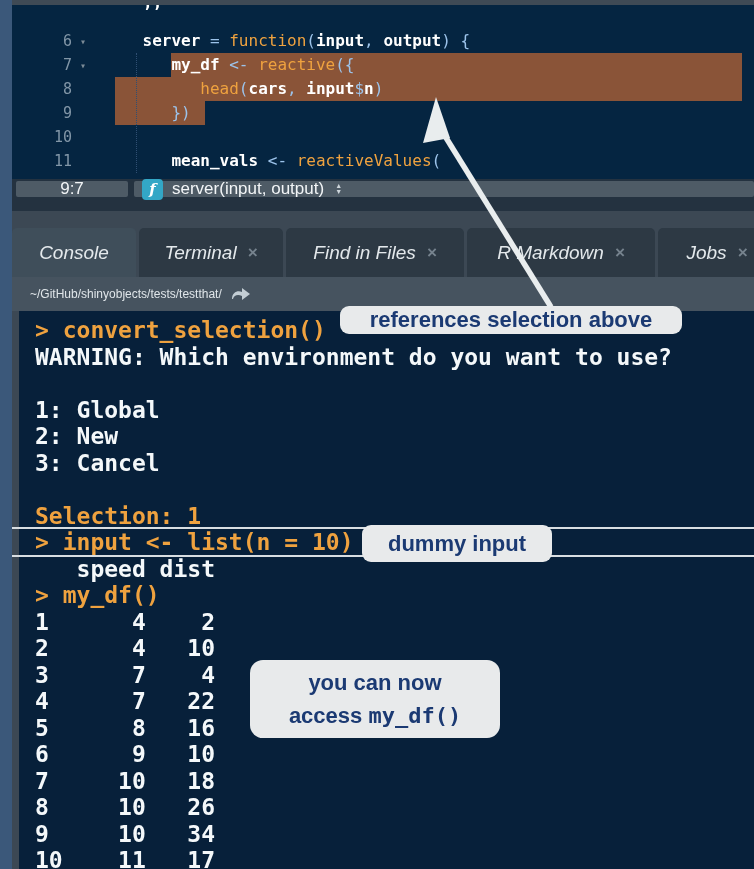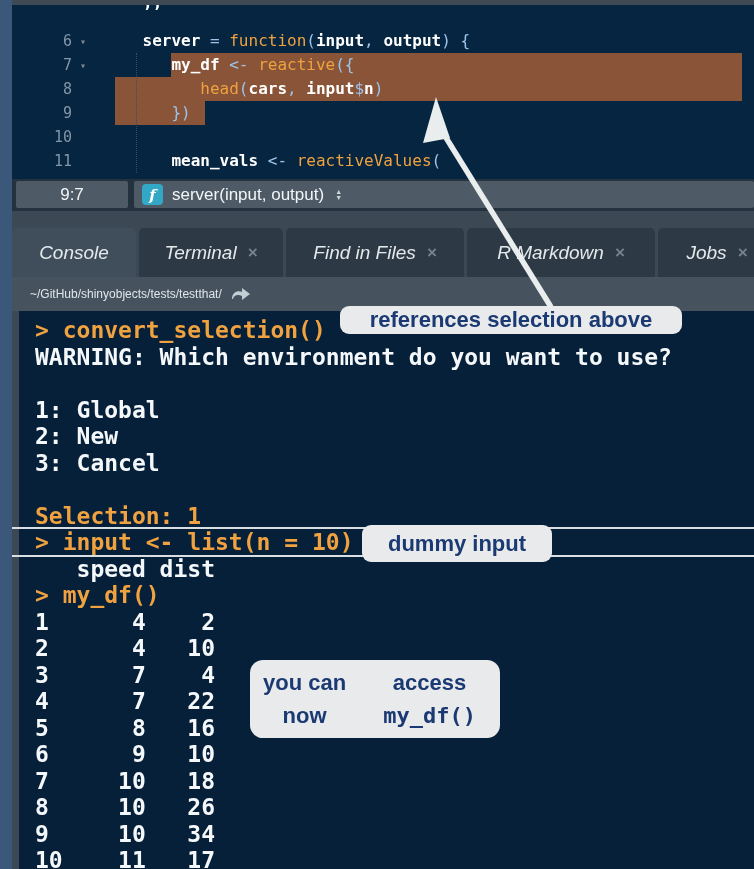--- a/index.html
+++ b/index.html
@@ -26,21 +26,21 @@
   .ed-num{position:absolute;left:0;width:60px;text-align:right;color:#8296a7;font-size:15px;}
   .ed-fold{position:absolute;left:68px;width:24px;color:#7c8b97;font-size:10px;top:1px;}
   .ed-code{position:absolute;left:92px;right:0;}
   .tok-w{color:#ffffff;font-weight:700;}
   .tok-o{color:var(--orange);}
   .tok-b{color:var(--blue);}
   .indent-guide{position:absolute;left:124px;top:48px;height:120px;width:0;border-left:1px dotted #2f4f73;}
 
   
   .status-bar{position:absolute;left:12px;top:179px;width:742px;height:32px;background:#243240;}
-  .status-cell{position:absolute;top:2px;height:27px;background:var(--statuscell);color:#f2f5f7;
+  .status-cell{position:absolute;top:2px;height:16px;background:var(--statuscell);color:#f2f5f7;
     display:flex;align-items:center;border-radius:2px;}
   .cell-pos{left:4px;width:112px;justify-content:center;font-size:17px;}
   .cell-scope{left:122px;right:0;padding-left:8px;font-size:17px;gap:9px;}
   .f-icon{width:21px;height:21px;border-radius:4px;background:var(--ficon);color:#fff;
     font-family:"DejaVu Serif",serif;font-style:italic;font-weight:700;font-size:15px;
     display:flex;align-items:center;justify-content:center;}
   .scope-arrows{display:flex;flex-direction:column;line-height:6px;font-size:7px;color:#cdd5da;margin-left:2px;}
 
   
   .tab-bar{position:absolute;left:12px;top:228px;width:742px;height:49px;display:flex;overflow:hidden;}
@@ -65,21 +65,21 @@
   .hrule{position:absolute;left:12px;width:742px;height:1.5px;background:#d8dee2;z-index:20;}
   .hrule-1{top:527px;}
   .hrule-2{top:555px;}
 
   
   .note{position:absolute;background:var(--note-bg);color:var(--note-fg);z-index:50;
     display:flex;align-items:center;justify-content:center;
     font-size:22px;font-weight:600;text-align:center;}
   .note-ref{left:340px;top:306px;width:342px;height:28px;border-radius:9px;}
   .note-dummy{left:362px;top:525px;width:190px;height:37px;border-radius:9px;}
-  .note-access{left:250px;top:660px;width:250px;height:78px;border-radius:13px;flex-direction:row;line-height:33px;}
+  .note-access{left:250px;top:660px;width:250px;height:78px;border-radius:13px;flex-direction:column;line-height:33px;}
   .note-code{font-family:"DejaVu Sans Mono",monospace;font-weight:700;font-size:22px;}
   .arrow-svg{position:absolute;left:0;top:0;z-index:60;pointer-events:none;}
 </style>
 </head>
 <body>
 
 <div class="stage" style="--chrome-bg: #3c4854; --leftstrip: #3b587a; --topbar: #3f4a55; --editor-bg: #052541; --console-bg: #07203a; --sel: #8a5438; --orange: #efa23f; --blue: #9cc3ea; --statuscell: #4e5b66; --tab-bg: #2d3944; --tab-active: #3f4e5a; --pathrow: #46535f; --ficon: #33a7c6; --note-bg: #e8eaeb; --note-fg: #1b3a73;">
   <div class="left-strip"></div>
   <div class="top-bar"></div>
 

